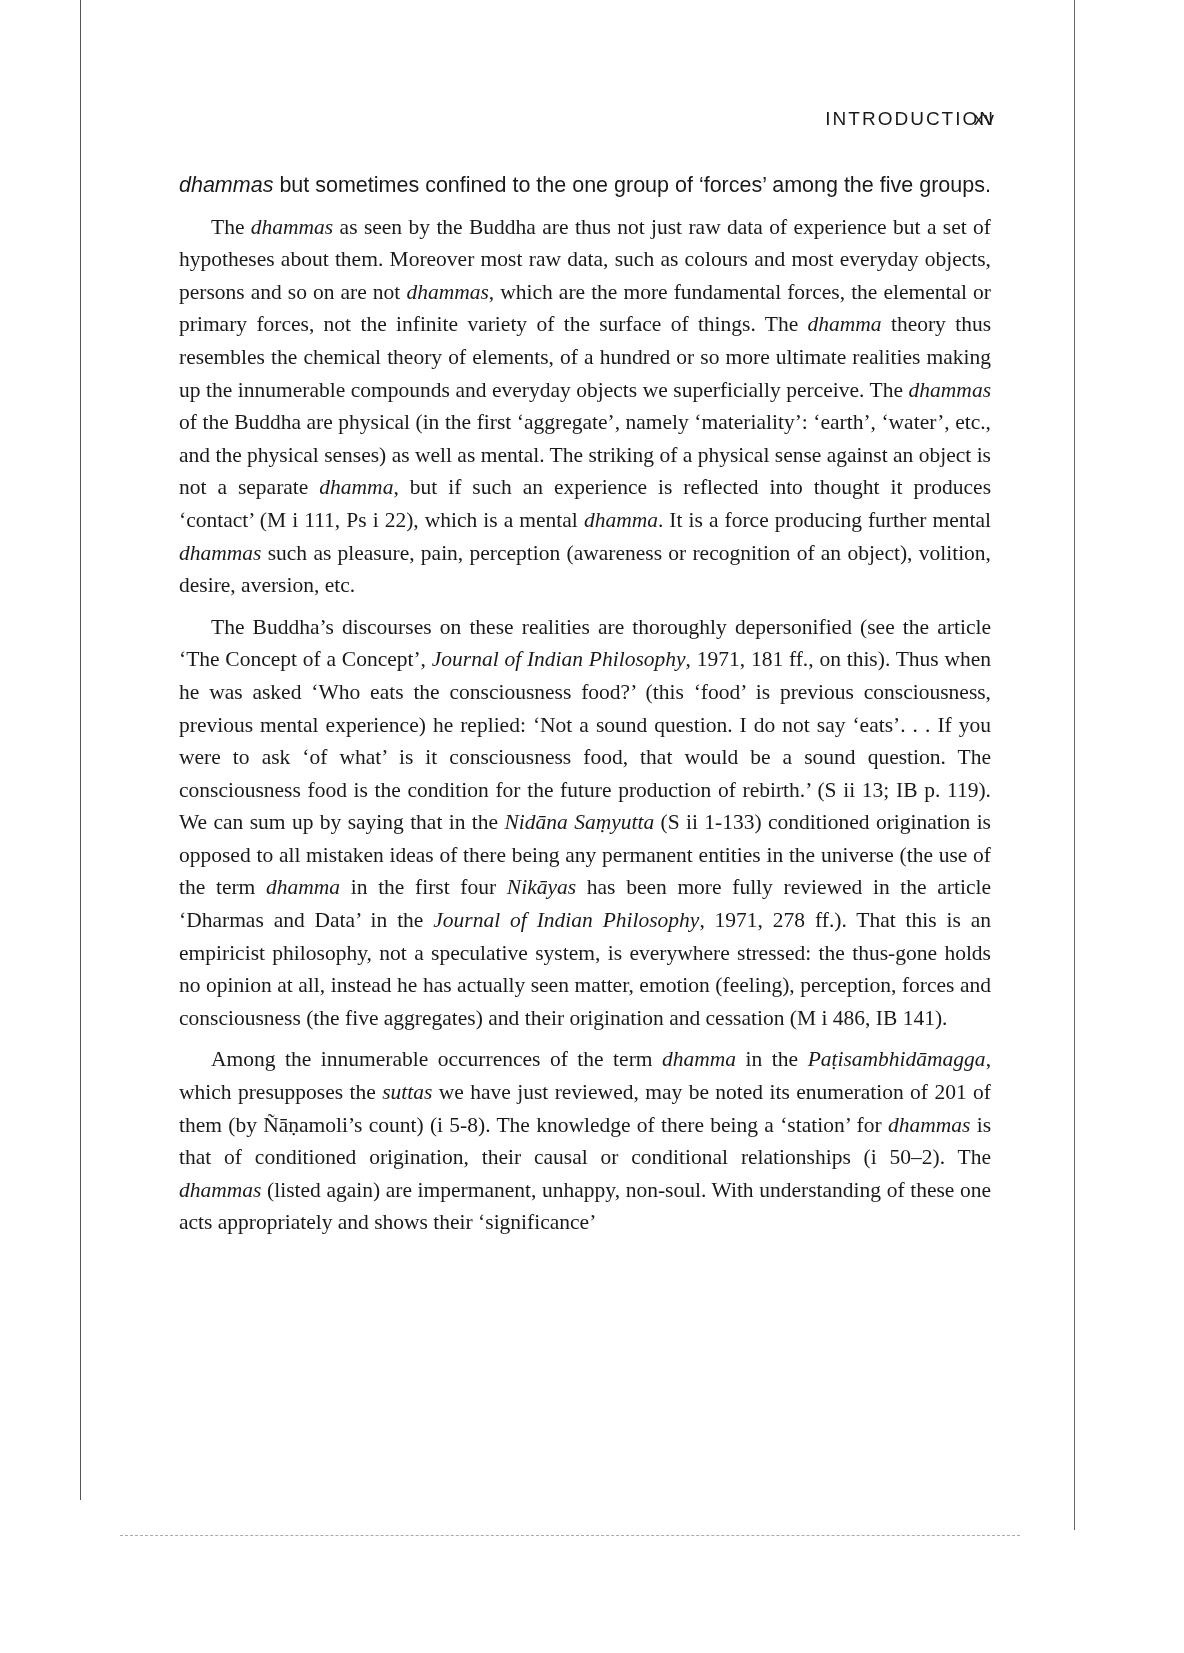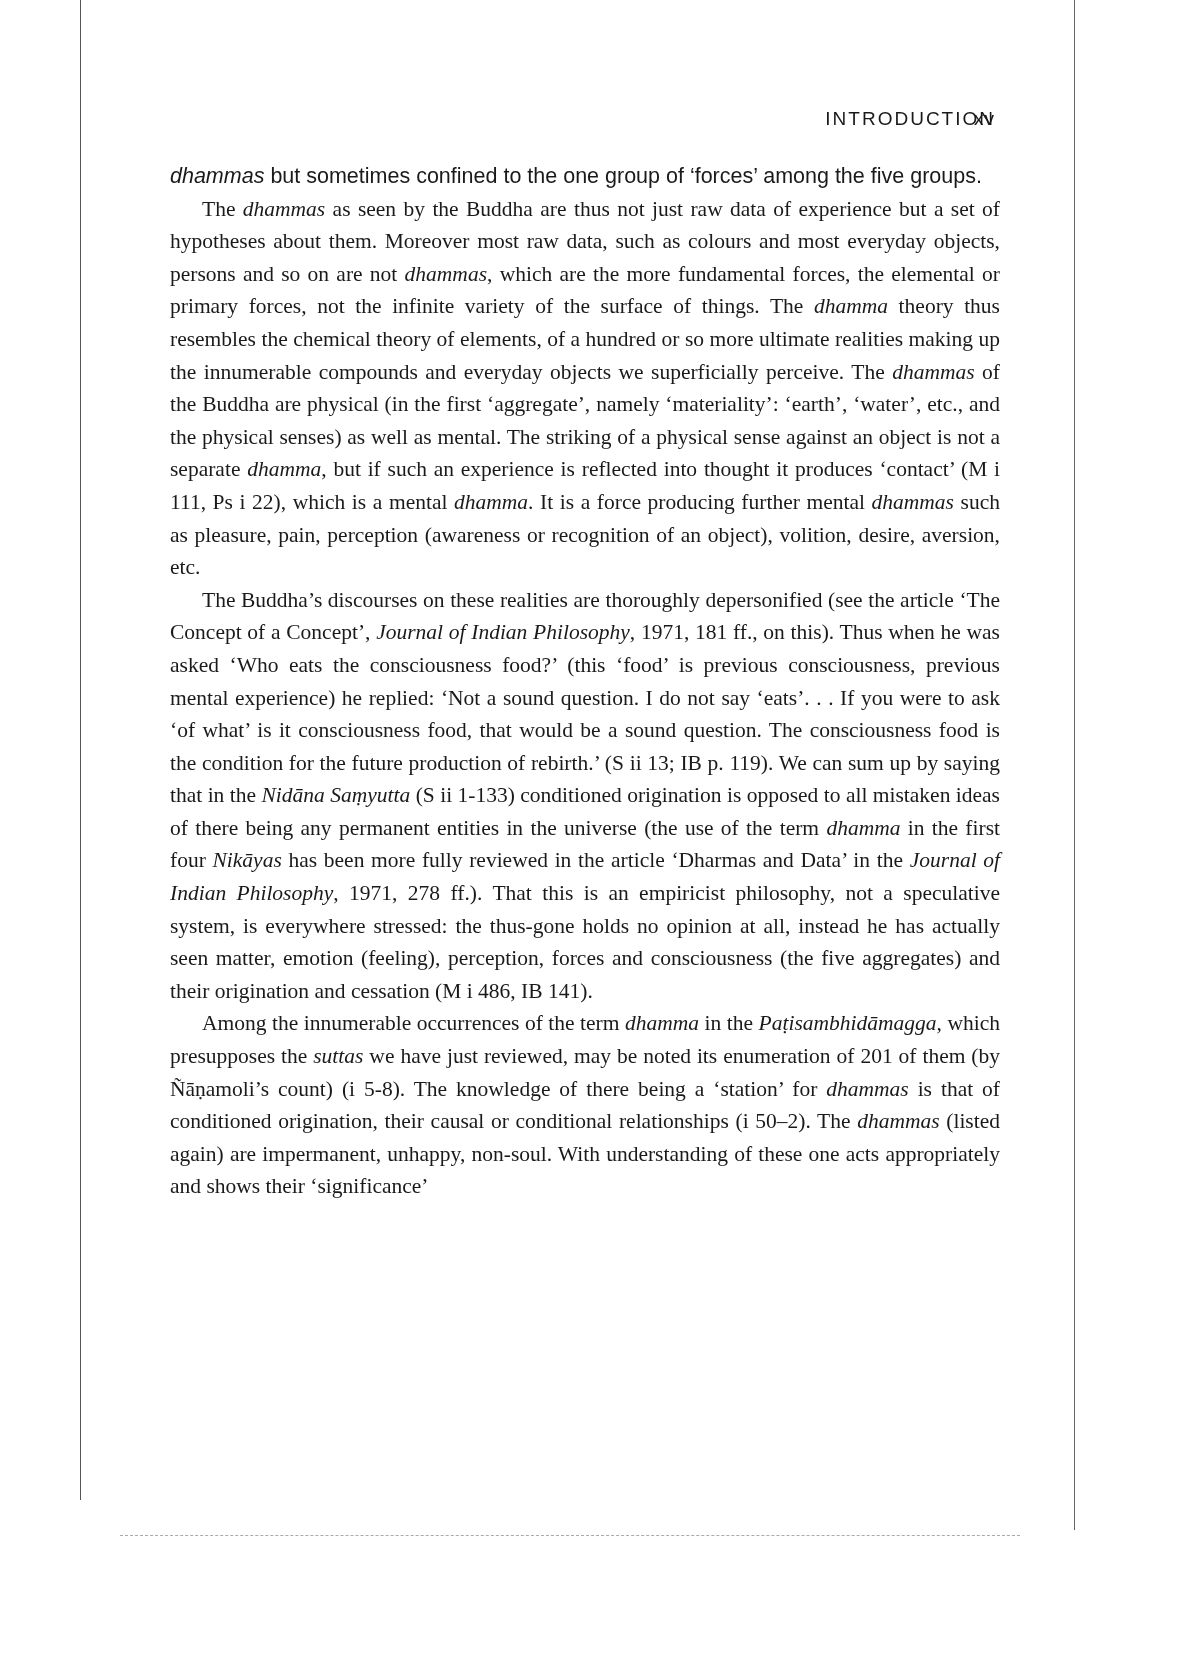--- a/index.html
+++ b/index.html
@@ -3,21 +3,21 @@
 <meta charset="utf-8">
 <style>
   html,body{margin:0;padding:0;background:#fff;}
   body{width:1184px;height:1653px;position:relative;overflow:hidden;font-family:"Liberation Sans",sans-serif;color:#1a1a1a;}
   .rule-left{position:absolute;left:80px;top:0;width:1px;height:1500px;background:#555;}
   .rule-right{position:absolute;left:1074px;top:0;width:1px;height:1530px;background:#666;}
   .header{position:absolute;left:175px;top:108px;width:820px;height:30px;}
   .running-title{position:absolute;left:0;right:0;text-align:right;font-size:19px;letter-spacing:2px;}
   .page-num{position:absolute;right:0;top:0;font-size:19px;letter-spacing:1px;}
   .body-text{position:absolute;left:170px;top:160px;width:830px;font-size:21.5px;line-height:32.6px;text-align:justify;}
-  .body-text p{margin:0;}
+  .body-text p{margin:9px;}
   .body-text p.indent{text-indent:32px;font-family:Liberation Serif, serif;}
   .bottom-dots{position:absolute;top:1535px;left:120px;width:900px;height:2px;border-top:1px dashed #aaa;}
 </style>
 </head>
 <body>
 
 <div class="rule-left"></div>
 <div class="rule-right"></div>
 
 <div class="header">

